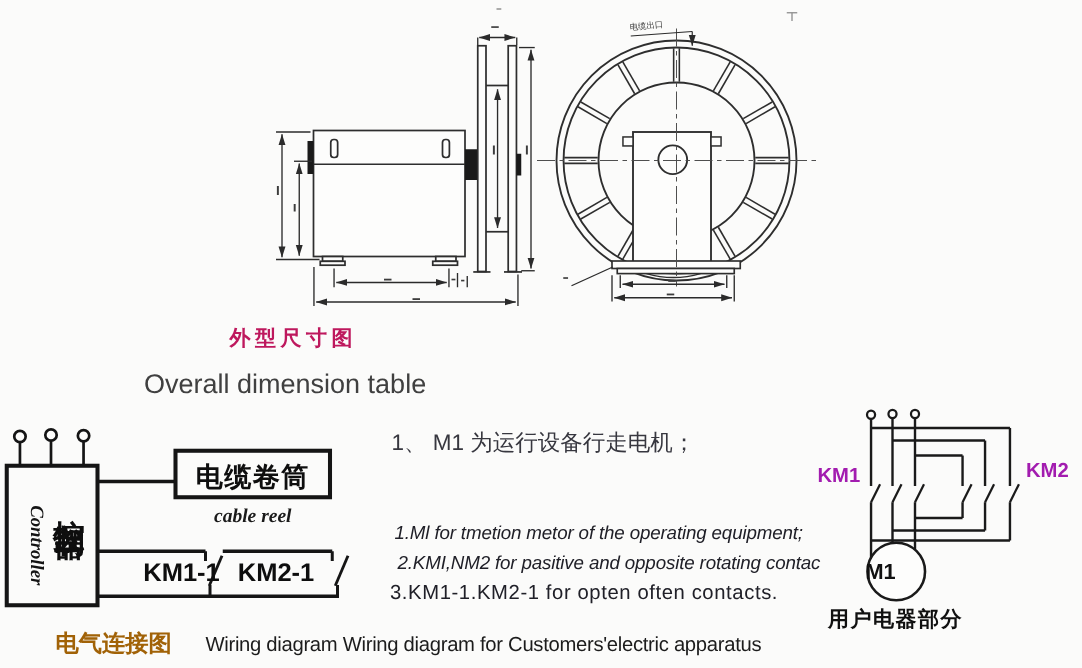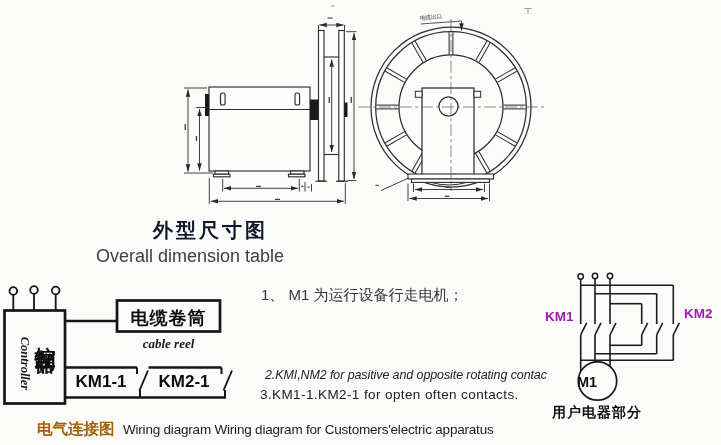--- a/index.html
+++ b/index.html
@@ -1,21 +1,21 @@
 <!DOCTYPE html>
 <html><head>
 <meta charset="utf-8">
 <style>
   html,body{margin:0;padding:0;}
   body{width:721px;height:445px;overflow:hidden;background:#fbfbfa;
        font-family:"Liberation Sans",sans-serif;color:#1f1f1f;}
   #stage{position:relative;width:721px;height:445px;}
   svg#lineart{position:absolute;left:0;top:0;}
   .txt{position:absolute;white-space:nowrap;}
-  .cap-cn{font-size:20px;font-weight:bold;letter-spacing:3px;color:#0f172a;}
+  .cap-cn{font-size:14px;font-weight:bold;letter-spacing:3px;color:#be185d;}
   .cap-en{font-size:18px;color:#404040;}
   .note-cn{font-size:15px;color:#37373f;}
   .note-en{font-style:italic;font-size:12.5px;color:#202028;letter-spacing:-.1px;}
   .note-en3{font-size:13.5px;color:#202028;letter-spacing:.4px;}
   .ctrl-cn{writing-mode:vertical-rl;font-size:21px;font-weight:bold;line-height:1;
            letter-spacing:3px;color:#0e0e0e;}
   .ctrl-en{font-family:"Liberation Serif",serif;font-style:italic;font-size:12.5px;
            font-weight:bold;transform:rotate(90deg);text-align:center;color:#141414;}
   .reel-cn{font-size:18px;font-weight:bold;letter-spacing:1px;text-align:center;color:#0e0e0e;}
   .reel-en{font-family:"Liberation Serif",serif;font-style:italic;font-weight:bold;
@@ -224,30 +224,31 @@
 
 <div class="txt cap-cn" style="left:153px;top:217px;">外型尺寸图</div>
 <div class="txt cap-en" style="left:96px;top:246px;">Overall dimension table</div>
 
 <div class="txt ctrl-cn" style="left:35px;top:330px;height:74px;">控制器</div>
 <div class="txt ctrl-en" style="left:-16px;top:356px;width:80px;">Controller</div>
 
 <div class="txt reel-cn" style="left:117px;top:306px;width:103px;">电缆卷筒</div>
 <div class="txt reel-en" style="left:117px;top:336px;width:103px;">cable reel</div>
 
-<div class="txt km-contact" style="left:68px;top:372px;width:66px;">KM1-1</div>
+<div class="txt km-contact" style="left:88px;top:372px;width:66px;">KM1-1</div>
 <div class="txt km-contact" style="left:151px;top:372px;width:66px;">KM2-1</div>
 
 <div class="txt note-cn" style="left:261px;top:286px;">1、 M1 为运行设备行走电机；</div>
+<div class="txt note-en" style="left:263px;top:348px;">1.Ml for tmetion metor of the operating equipment;</div>
 <div class="txt note-en" style="left:265px;top:367.5px;">2.KMI,NM2 for pasitive and opposite rotating contac</div>
 <div class="txt note-en3" style="left:260px;top:386.5px;">3.KM1-1.KM2-1 for opten often contacts.</div>
 
 <div class="txt km-lbl" style="left:545px;top:309px;">KM1</div>
 <div class="txt km-lbl" style="left:684px;top:306px;">KM2</div>
 <div class="txt m1-lbl" style="left:577px;top:373.5px;width:41px;">M1</div>
 <div class="txt cust-lbl" style="left:552px;top:404px;">用户电器部分</div>
 
 <div class="txt" style="left:37px;top:419px;">
   <span class="foot-cn">电气连接图</span>
-  <span class="foot-en" style="margin-left:4px;">Wiring diagram  Wiring diagram for Customers'electric apparatus</span>
+  <span class="foot-en" style="margin-left:18px;">Wiring diagram  Wiring diagram for Customers'electric apparatus</span>
 </div>
 
 </div>
 
 </body></html>

